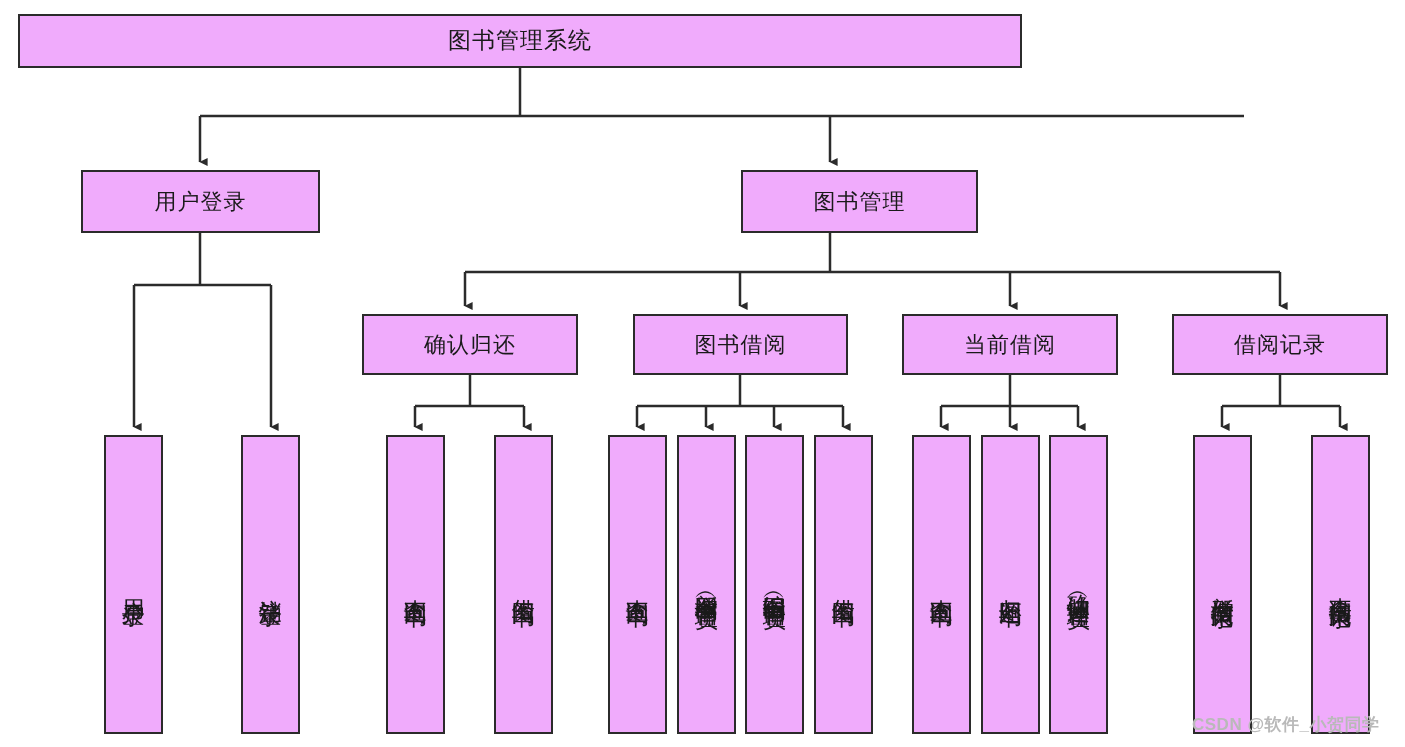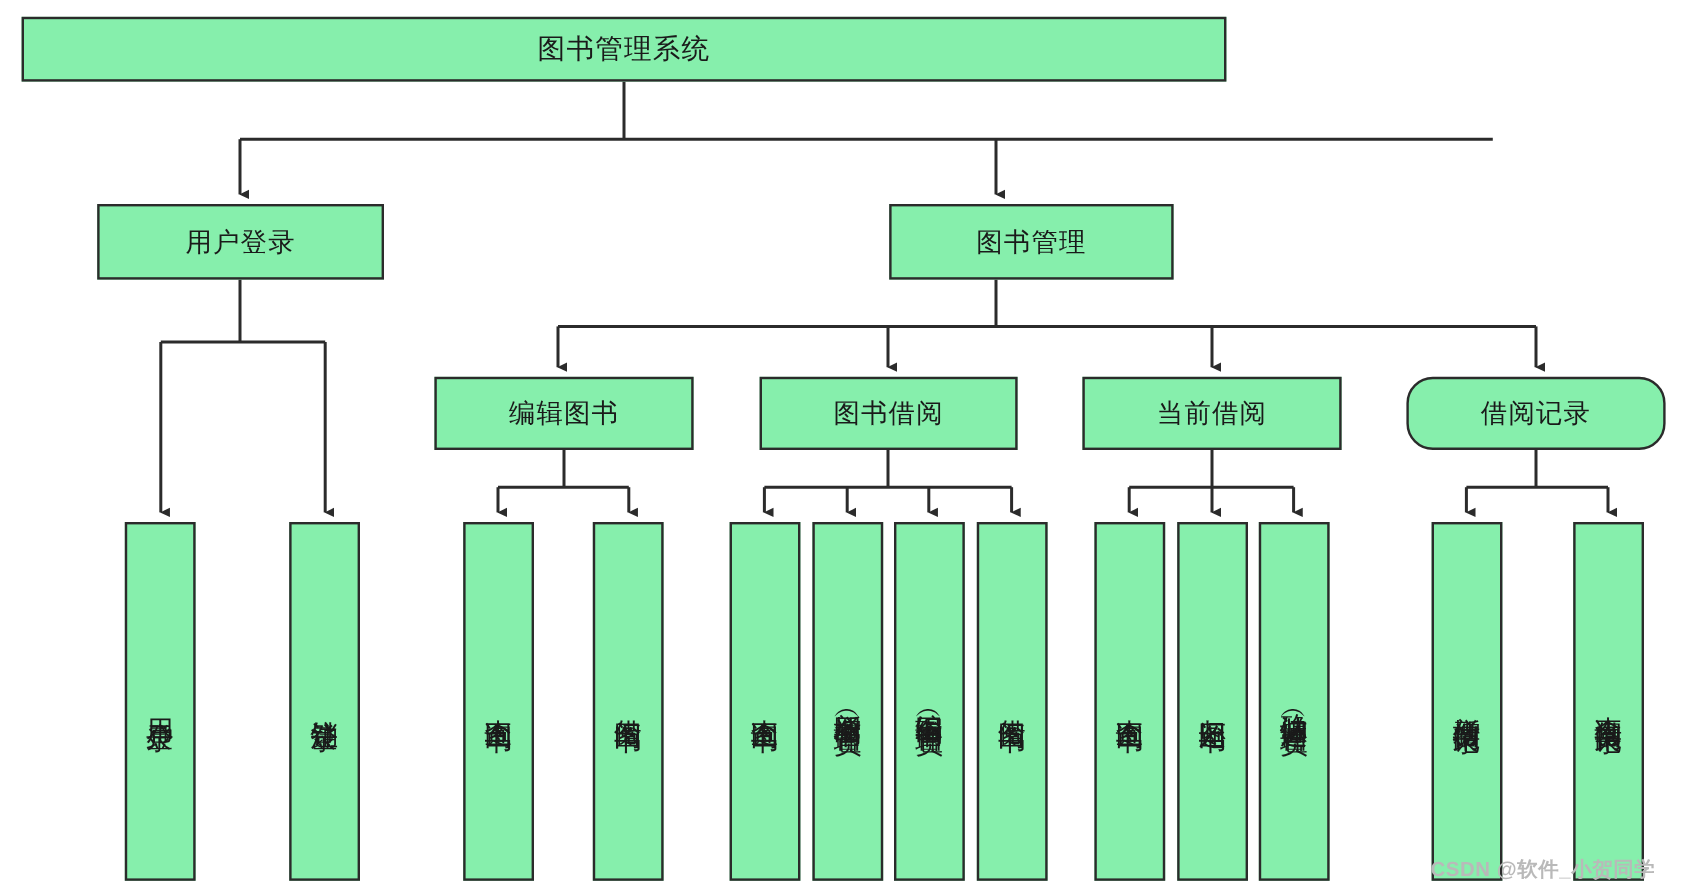--- a/index.html
+++ b/index.html
@@ -8,21 +8,21 @@
     background:#ffffff;
     font-family:"Liberation Sans","DejaVu Sans",sans-serif;
     overflow:hidden;
   }
   #stage{position:relative;width:1405px;height:747px;}
   svg.edges{position:absolute;left:0;top:0;width:1405px;height:747px;pointer-events:none;}
 
   .node{
     position:absolute;
     box-sizing:border-box;
-    background:#86efac;
+    background:#f0abfc;
     border:2.5px solid #2b2b2b;
     display:flex;
     align-items:center;
     justify-content:center;
     color:#1a1a1a;
   }
   .node .lbl{
     display:block;
     text-align:center;
     line-height:1.18;
@@ -117,29 +117,29 @@
   </div>
 
   <div class="node h" style="left:81px;top:170px;width:239px;height:63px;">
     <span class="lbl">用户登录</span>
   </div>
   <div class="node h" style="left:741px;top:170px;width:237px;height:63px;">
     <span class="lbl">图书管理</span>
   </div>
 
   <div class="node h" style="left:362px;top:314px;width:216px;height:61px;">
-    <span class="lbl">编辑图书</span>
+    <span class="lbl">确认归还</span>
   </div>
   <div class="node h" style="left:902px;top:314px;width:216px;height:61px;">
     <span class="lbl">当前借阅</span>
   </div>
   <div class="node h" style="left:633px;top:314px;width:215px;height:61px;">
     <span class="lbl">图书借阅</span>
   </div>
-  <div class="node h" style="left:1172px;top:314px;width:216px;height:61px;border-radius:22px;">
+  <div class="node h" style="left:1172px;top:314px;width:216px;height:61px;">
     <span class="lbl">借阅记录</span>
   </div>
 
   <div class="node v" style="left:104px;top:435px;width:59px;height:299px;">
     <span class="lbl">用户登录</span>
   </div>
   <div class="node v" style="left:241px;top:435px;width:59px;height:299px;">
     <span class="lbl">注销登录</span>
   </div>
 

